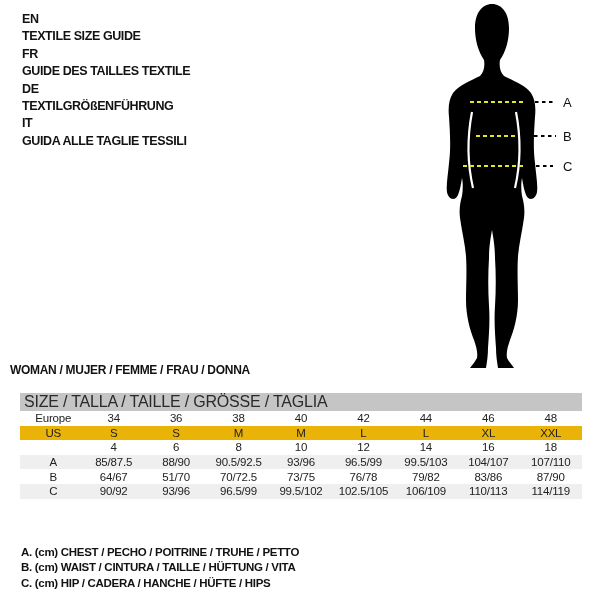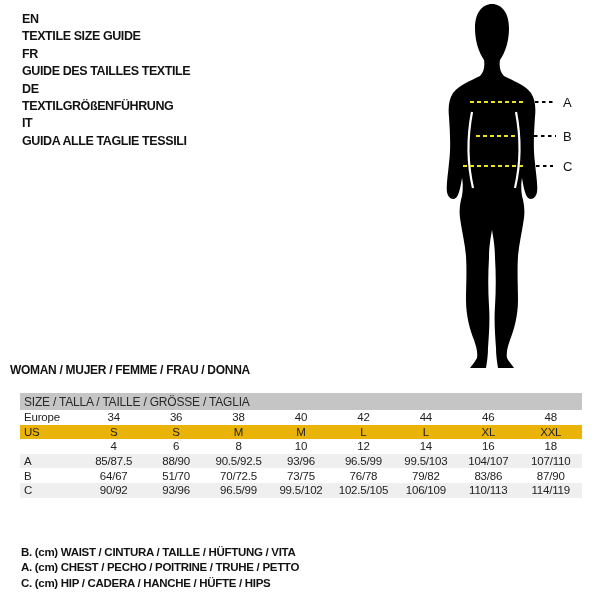--- a/index.html
+++ b/index.html
@@ -67,28 +67,28 @@
   }
   table.size-table td {
     height: 14.6px;
     padding: 0;
     text-align: center;
     vertical-align: middle;
     white-space: nowrap;
   }
   table.size-table td.row-label {
     width: 70px;
-    text-align: left;
+    text-align: center;
     padding-left: 4px;
   }
   .size-table .header-row td {
     height: 17px;
     text-align: left;
     padding-left: 4px;
-    font-size: 12px;
+    font-size: 16px;
     color: #2a2a2a;
   }
   
 
   
   .legend-block {
     position: absolute;
     top: 545px; left: 21px;
   }
   .legend-line {
@@ -258,16 +258,16 @@
           <td>102.5/105</td>
           <td>106/109</td>
           <td>110/113</td>
           <td>114/119</td>
         </tr>
       </tbody>
   </table>
 </div>
 
 <div class="legend-block">
+    <div class="legend-line">A. (cm) CHEST / PECHO / POITRINE / TRUHE / PETTO</div>
     <div class="legend-line">B. (cm) WAIST / CINTURA / TAILLE / HÜFTUNG / VITA</div>
-    <div class="legend-line">A. (cm) CHEST / PECHO / POITRINE / TRUHE / PETTO</div>
     <div class="legend-line">C. (cm) HIP / CADERA / HANCHE / HÜFTE / HIPS</div>
   </div>
 
 </body></html>

